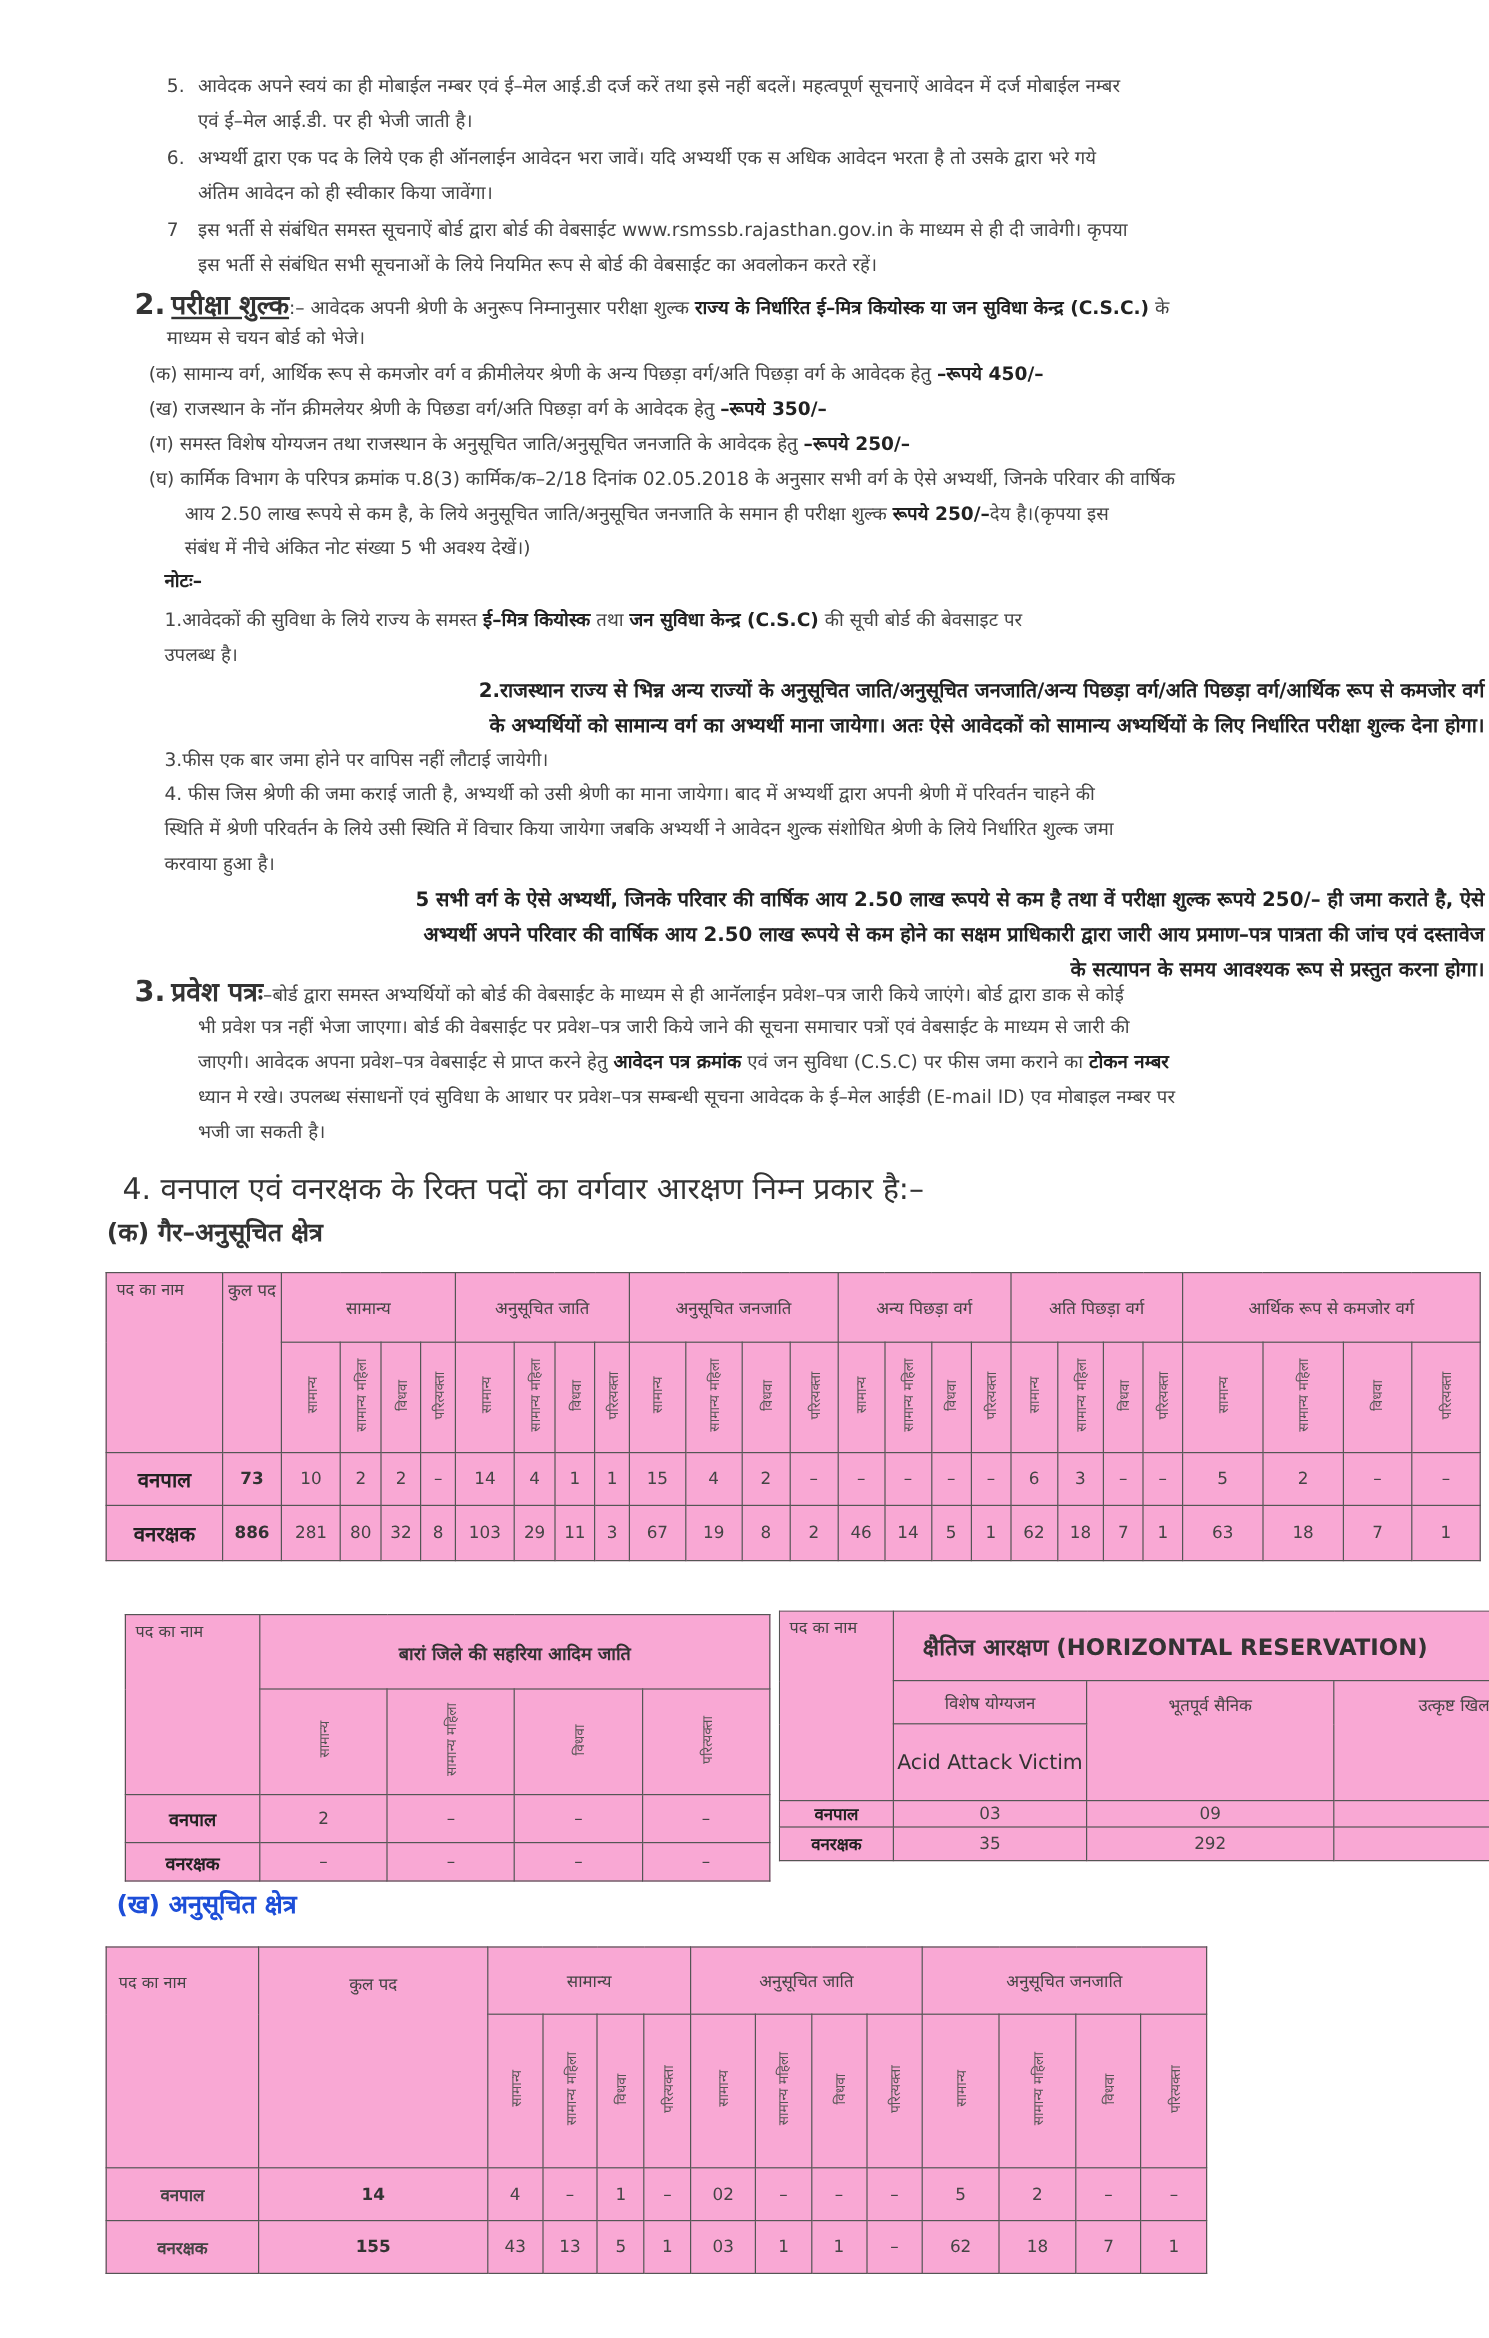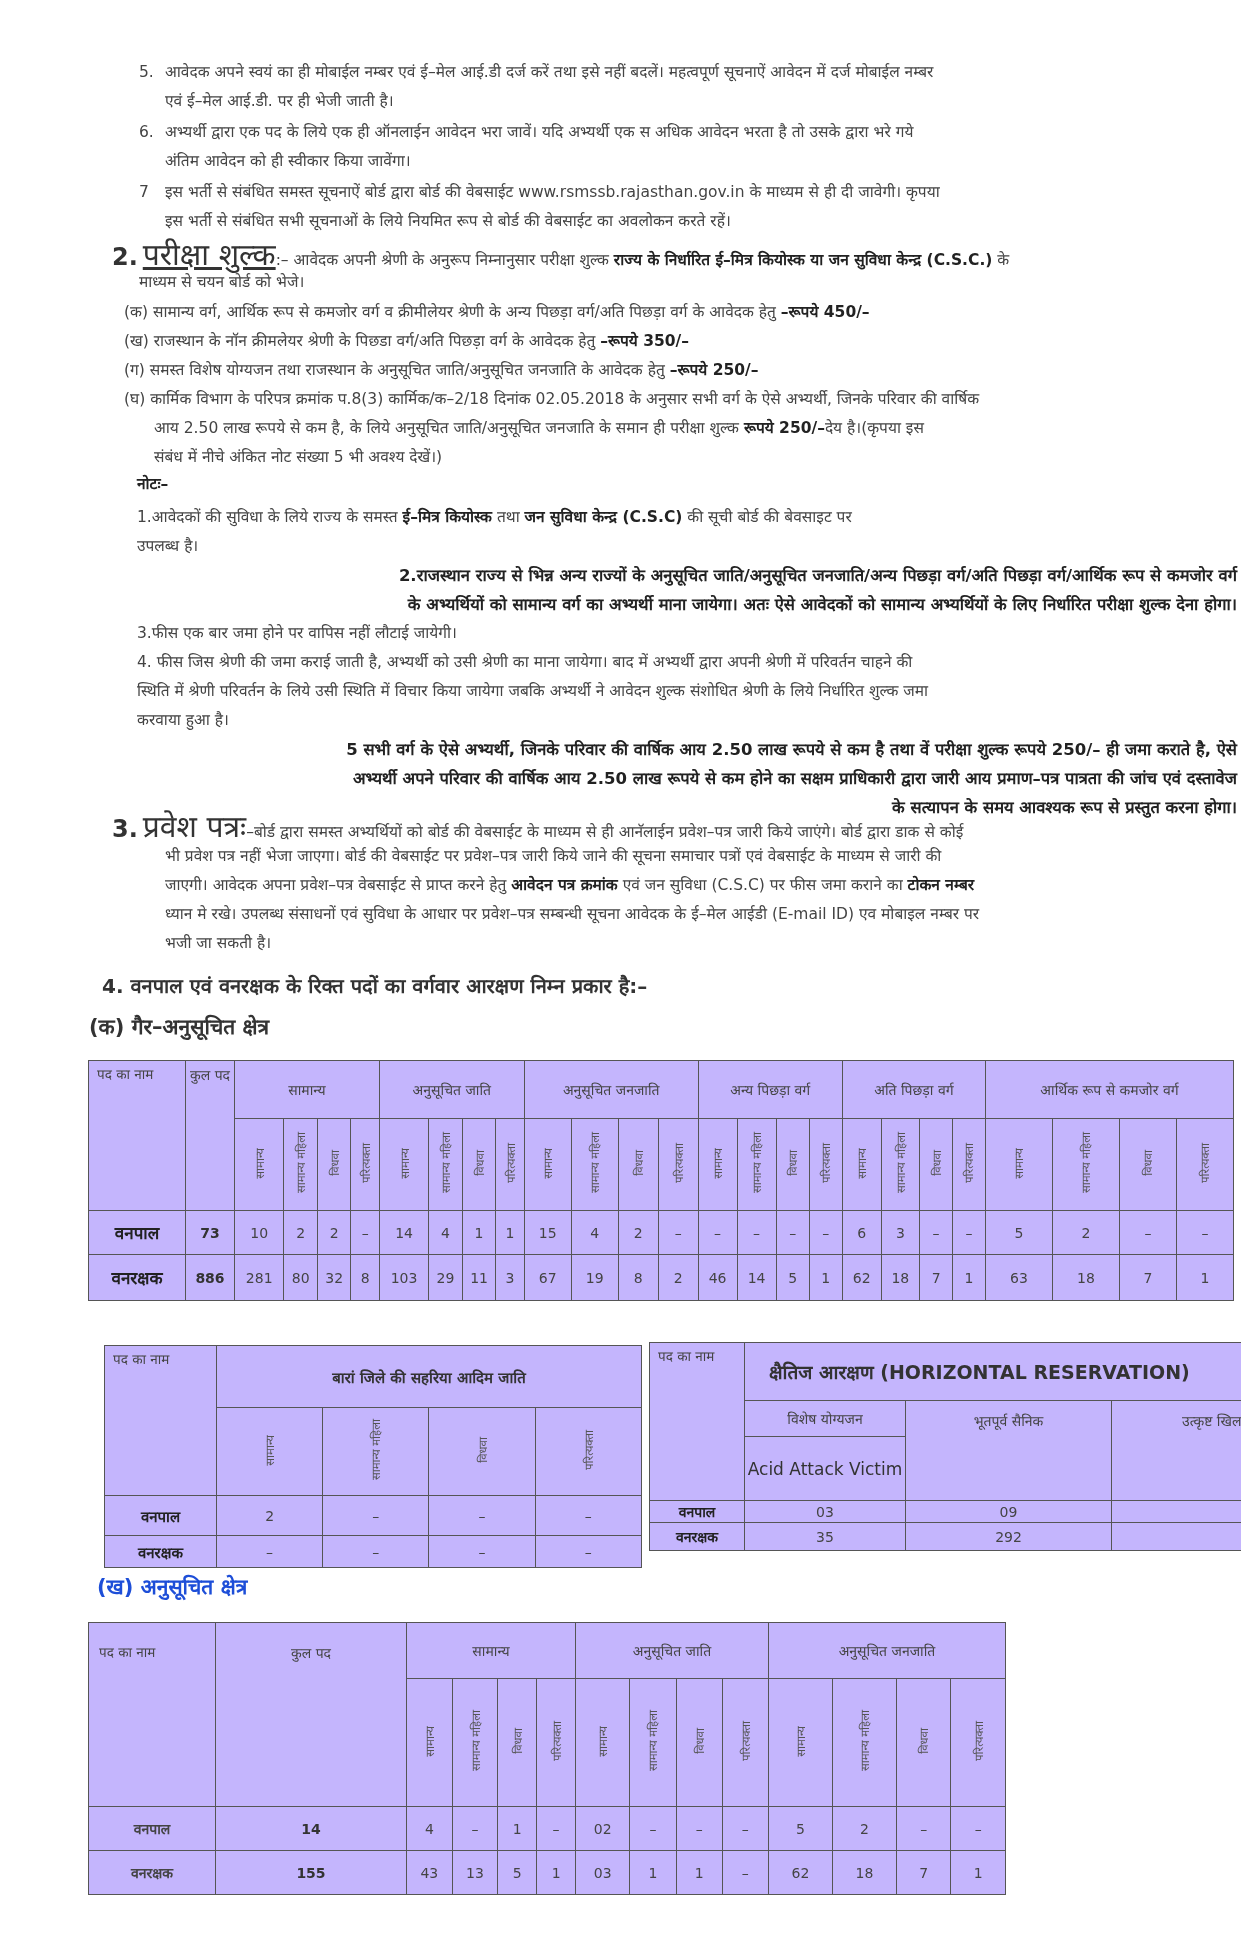--- a/index.html
+++ b/index.html
@@ -7,25 +7,25 @@
       width: 1241px; height: 1948px; position: relative; overflow: hidden;
       font-family: "DejaVu Sans", "Liberation Sans", sans-serif;
       color: #333333;
     }
     .page { position: absolute; left: 4px; top: 0; width: 1241px; height: 1948px; }
     .para { position: absolute; font-size: 15.5px; line-height: 29px; color: #444; }
     .num { display: inline-block; width: 26px; color: #444; }
     .indent { padding-left: 26px; display: block; }
     .b { font-weight: bold; color: #222; }
     .sec-head { font-size: 24px; font-weight: bold; color: #333; }
-    .sec-sub { font-size: 30px; font-weight: normal; color: #333; }
+    .sec-sub { font-size: 22px; font-weight: bold; color: #333; }
     .u { text-decoration: underline; }
     .note-b { font-weight: bold; color: #222; font-size: 16.5px; text-align: right; }
 
-    table { border-collapse: collapse; position: absolute; background: #c4b5fd; }
+    table { border-collapse: collapse; position: absolute; background: #f9a8d4; }
     td, th { border: 1.5px solid #555; text-align: center; vertical-align: middle; padding: 0; font-size: 14px; color: #444; font-weight: normal; }
     .vert { writing-mode: vertical-rl; transform: rotate(180deg); font-size: 11.5px; white-space: nowrap; display: inline-block; color: #555; }
     .rowname { font-weight: bold; font-size: 17px; color: #222; }
     .totalcell { font-weight: bold; color: #333; }
     .hdr-left { text-align: left; vertical-align: top; padding: 4px 8px; font-size: 13.5px; }
     .horiz-title { font-weight: bold; font-size: 19px; color: #333; text-align: left; padding-left: 24px; }
   </style>
 </head>
 <body>
 
@@ -78,21 +78,21 @@
     <span class="sec-head">3.</span>
     <span class="sec-sub">प्रवेश पत्रः</span><span>–बोर्ड द्वारा समस्त अभ्यर्थियों को बोर्ड की वेबसाईट के माध्यम से ही आनॅलाईन प्रवेश–पत्र जारी किये जाएंगे। बोर्ड द्वारा डाक से कोई</span>
   </div>
   <div class="para" style="left:133px; top:842px; width:1095px;margin-left:28px;">
     <div>भी प्रवेश पत्र नहीं भेजा जाएगा। बोर्ड की वेबसाईट पर प्रवेश–पत्र जारी किये जाने की सूचना समाचार पत्रों एवं वेबसाईट के माध्यम से जारी की</div>
     <div><span>जाएगी। आवेदक अपना प्रवेश–पत्र वेबसाईट से प्राप्त करने हेतु </span><span class="b">आवेदन पत्र क्रमांक</span><span> एवं जन सुविधा (C.S.C) पर फीस जमा कराने का </span><span class="b">टोकन नम्बर</span></div>
     <div>ध्यान मे रखे। उपलब्ध संसाधनों एवं सुविधा के आधार पर प्रवेश–पत्र सम्बन्धी सूचना आवेदक के ई–मेल आईडी (E-mail ID) एव मोबाइल नम्बर पर</div>
     <div>भजी जा सकती है।</div>
   </div>
 
-  <div style="position:absolute; left:98px; top:972px; font-size:20px; font-weight:bold; color:#333;">4.  वनपाल एवं वनरक्षक के रिक्त पदों का वर्गवार आरक्षण निम्न प्रकार है:–</div>
+  <div style="position:absolute; left:98px; top:972px; font-size:25px; font-weight:normal; color:#333;">4.  वनपाल एवं वनरक्षक के रिक्त पदों का वर्गवार आरक्षण निम्न प्रकार है:–</div>
   <div style="position:absolute; left:85px; top:1012px; font-size:21px; font-weight:bold; color:#333;">(क) गैर–अनुसूचित क्षेत्र</div>
 
   <table style="left:84px; top:1060px; width:1146px;">
     <tbody>
         <tr style="height:58px;">
       <th rowspan="2" class="hdr-left" style="width:80px;">पद का नाम</th>
       <th rowspan="2" style="width:48px; vertical-align:top; padding-top:4px;">कुल पद</th>
       <th colspan="4">सामान्य</th>
       <th colspan="4">अनुसूचित जाति</th>
       <th colspan="4">अनुसूचित जनजाति</th>

